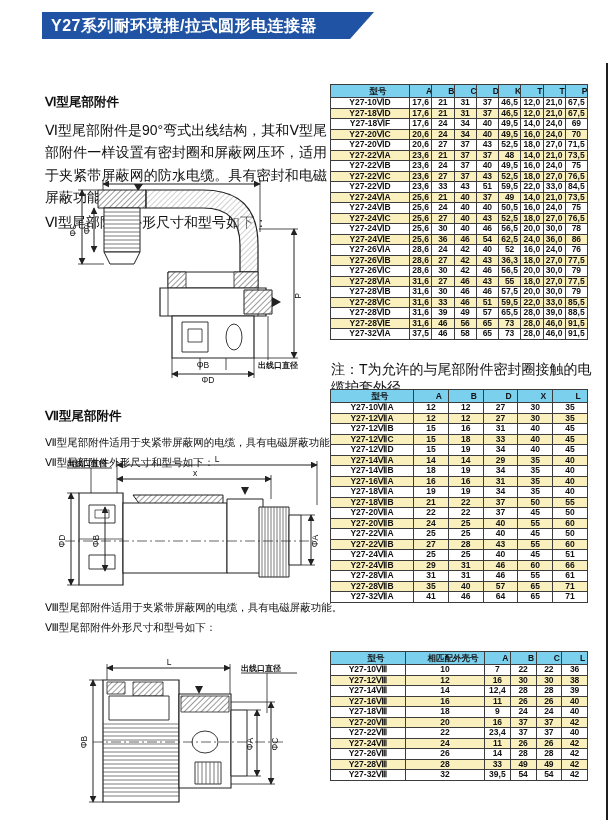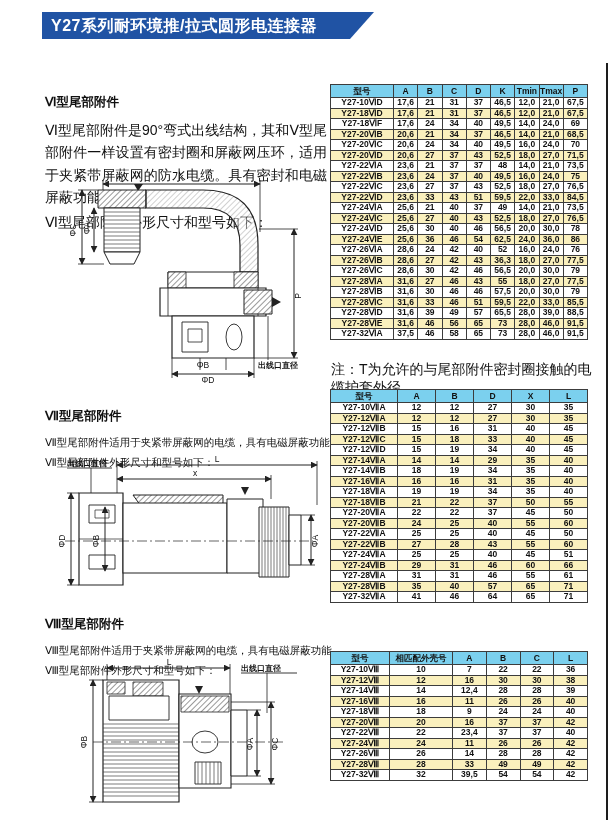--- a/index.html
+++ b/index.html
@@ -14,21 +14,21 @@
   .sec{position:absolute;width:282px;}
   .sec h3{margin:18px 0 8px 0;font-size:12.5px;font-weight:bold;}
   .sec p{margin:0;font-size:14px;line-height:1.6;text-align:justify;}
   .sec p.cap{margin-top:2px;text-align:left;}
   .sec.small p{font-size:10.5px;line-height:1.75;white-space:nowrap;text-align:left;}
   
   table.tbl{position:absolute;left:330px;width:258px;border-collapse:collapse;table-layout:fixed;
             font-size:8.5px;border:1.5px solid #222;}
   .tbl th,.tbl td{border:1px solid #3c3c3c;text-align:center;vertical-align:middle;
                   padding:0;height:9.5px;line-height:9.5px;overflow:hidden;}
-  .tbl th{background:#7bd0ee;font-weight:bold;height:12px;line-height:12px;}
+  .tbl th{background:#7bd0ee;font-weight:bold;height:12px;line-height:12px;padding-left:16px;}
   .tbl tbody tr:nth-child(even) td{background:#faf0bd;}
   .tbl td{font-weight:bold;background:#fff;}
   .tbl1 th:first-child{width:62px;}
   .tbl2 th:first-child{width:66px;}
   .tbl3 th:first-child{width:58px;}
   .tbl3 th:nth-child(2){width:62px;}
   .note{position:absolute;left:331px;top:361px;width:262px;font-size:14px;font-weight:normal;}
   
   svg.diag{position:absolute;}
   svg.diag text{font-family:"Liberation Sans",sans-serif;font-size:8.5px;fill:#111;}
@@ -168,31 +168,20 @@
           <td>17,6</td>
           <td>24</td>
           <td>34</td>
           <td>40</td>
           <td>49,5</td>
           <td>14,0</td>
           <td>24,0</td>
           <td>69</td>
         </tr>
         <tr>
-          <td>Y27-20ⅥB</td>
-          <td>20,6</td>
-          <td>21</td>
-          <td>34</td>
-          <td>37</td>
-          <td>46,5</td>
-          <td>14,0</td>
-          <td>21,0</td>
-          <td>68,5</td>
-        </tr>
-        <tr>
           <td>Y27-20ⅥC</td>
           <td>20,6</td>
           <td>24</td>
           <td>34</td>
           <td>40</td>
           <td>49,5</td>
           <td>16,0</td>
           <td>24,0</td>
           <td>70</td>
         </tr>
@@ -254,20 +243,31 @@
         <tr>
           <td>Y27-24ⅥA</td>
           <td>25,6</td>
           <td>21</td>
           <td>40</td>
           <td>37</td>
           <td>49</td>
           <td>14,0</td>
           <td>21,0</td>
           <td>73,5</td>
+        </tr>
+        <tr>
+          <td>Y27-24ⅥB</td>
+          <td>25,6</td>
+          <td>24</td>
+          <td>40</td>
+          <td>40</td>
+          <td>50,5</td>
+          <td>16,0</td>
+          <td>24,0</td>
+          <td>75</td>
         </tr>
         <tr>
           <td>Y27-24ⅥC</td>
           <td>25,6</td>
           <td>27</td>
           <td>40</td>
           <td>43</td>
           <td>52,5</td>
           <td>18,0</td>
           <td>27,0</td>
@@ -629,21 +629,20 @@
           <td>41</td>
           <td>46</td>
           <td>64</td>
           <td>65</td>
           <td>71</td>
         </tr>
       </tbody>
     </table>
 
   <div class="sec small" style="left:45px;top:598px;">
-    <h3>Ⅷ型尾部附件</h3>
     <p>Ⅷ型尾部附件适用于夹紧带屏蔽网的电缆，具有电磁屏蔽功能。</p>
     <p class="cap">Ⅷ型尾部附件外形尺寸和型号如下：</p>
   </div>
 
   <svg class="diag" style="left:45px;top:658px;" width="285" height="162" viewBox="0 0 285 162">
     <defs>
       <pattern id="h8" width="4" height="4" patternUnits="userSpaceOnUse" patternTransform="rotate(45)">
         <rect width="4" height="4" fill="#fff"></rect>
           <line x1="0" y1="0" x2="0" y2="4" stroke="#333" stroke-width="1"></line>
       </pattern>

